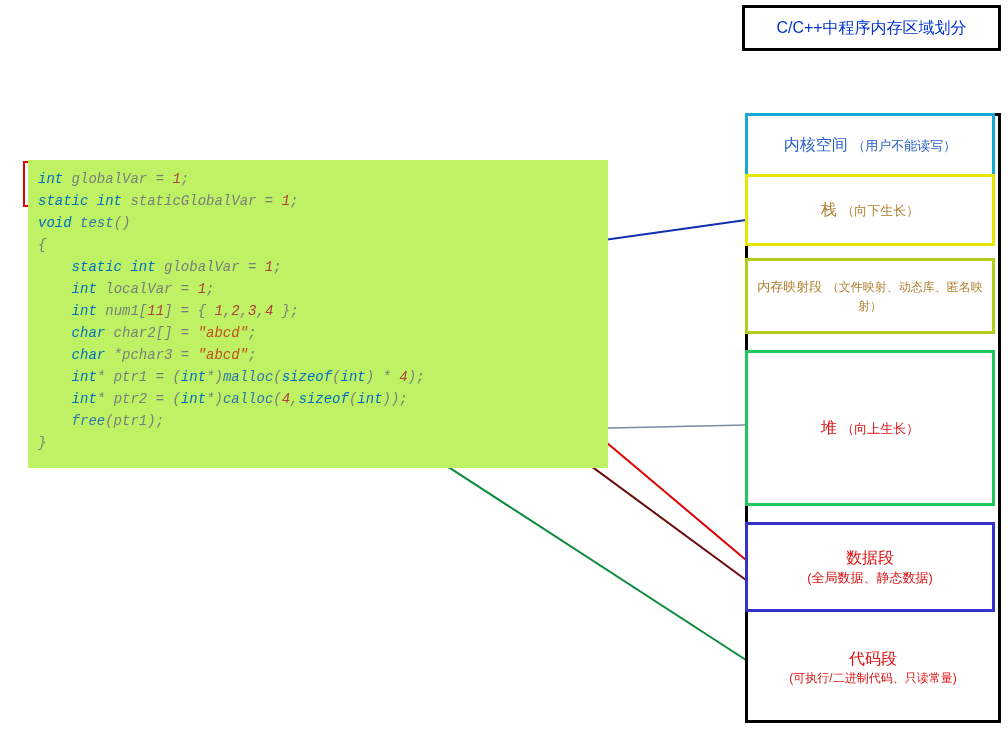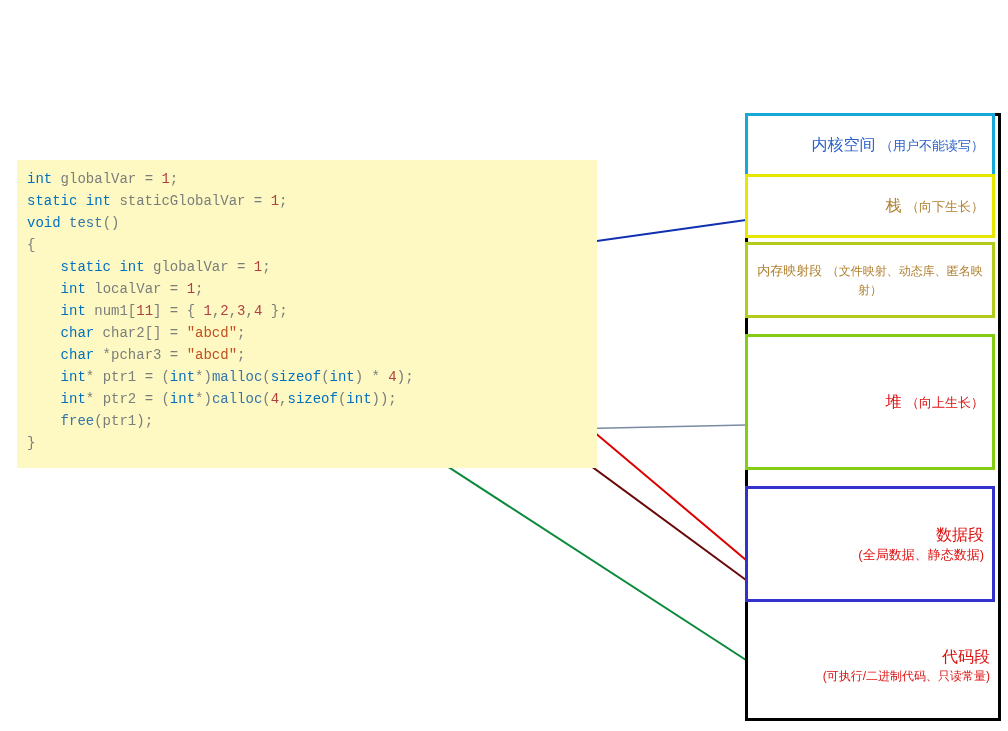--- a/index.html
+++ b/index.html
@@ -7,35 +7,35 @@
 
   
   #lines { position:absolute; left:0; top:0; width:1008px; height:731px; pointer-events:none; }
 
   
   .title-box { position:absolute; left:742px; top:5px; width:253px; height:40px; border:3px solid #000; display:flex; align-items:center; justify-content:center; }
   .title-box span { color:#0033cc; font-size:16px; }
 
   
   .regions { position:absolute; left:745px; top:113px; width:250px; border:3px solid #000; }
-  .region { width:100%; box-sizing:border-box; display:flex; flex-direction:column; align-items:flex-end; justify-content:center; text-align:center; padding:0 8px; }
+  .region { width:100%; box-sizing:border-box; display:flex; flex-direction:column; align-items:center; justify-content:center; text-align:center; padding:0 8px; }
   .r-kernel { border:3px solid #16a8d8; height:64px; margin:-3px; }
-  .r-stack  { border:3px solid #e6e600; height:64px; margin:0 -3px; margin-top:0; }
-  .r-mmap   { border:3px solid #b3cc1a; height:76px; margin:4px -3px; }
-  .r-heap   { border:3px solid #84cc16; height:136px; margin:16px -3px; }
-  .r-data   { border:3px solid #3333cc; height:116px; margin:12px -3px; }
+  .r-stack  { border:3px solid #e6e600; height:72px; margin:0 -3px; margin-top:0; }
+  .r-mmap   { border:3px solid #b3cc1a; height:76px; margin:12px -3px; }
+  .r-heap   { border:3px solid #22c55e; height:156px; margin:16px -3px; }
+  .r-data   { border:3px solid #3333cc; height:90px; margin:4px -3px; }
   .r-code   { height:104px; }
   .color-red { color:#d11; }
   .color-brown { color:#b08030; }
   .small { font-size:13px; }
   .tiny { font-size:12px; }
   .main-lbl { font-size:16px; }
 
   
-  .code-wrap { position:absolute; left:17px; top:160px; width:580px; background:#fef9c3; padding:8px 0 14px 0; }
+  .code-wrap { position:absolute; left:28px; top:160px; width:580px; background:#bef264; padding:8px 0 14px 0;font-style:italic; }
   .code { font-family: Consolas, "Courier New", monospace; font-size:14px; line-height:22px; color:#333; white-space:pre; padding-left:10px; }
   .kw   { color:#0070c0; }
   .gray { color:#7a7e7a; }
   .num  { color:#b04040; }
   .str  { color:#c05020; }
   .fn   { color:#3377aa; }
 
   
   .hl { position:absolute; box-sizing:border-box; pointer-events:none; background:transparent; }
   .hl-red    { border:2px solid #d00; }
@@ -54,20 +54,23 @@
 
     <line x1="300" y1="252" x2="746" y2="580" stroke="#6a0808" stroke-width="2"></line>
 
     <line x1="178" y1="300" x2="746" y2="220" stroke="#1030b0" stroke-width="2"></line>
 
     <line x1="268" y1="350" x2="746" y2="660" stroke="#0a8a3a" stroke-width="2"></line>
 
     <line x1="520" y1="430" x2="746" y2="425" stroke="#7a8aa0" stroke-width="1.5"></line>
   </svg>
 
+  <div class="title-box">
+    <span>C/C++中程序内存区域划分</span>
+  </div>
 
   <div class="regions">
     <div class="region r-kernel">
       <div>
         <span class="main-lbl" style="color:#2a60c8">内核空间</span>
         <span class="small" style="color:#2a60c8">（用户不能读写）</span>
       </div>
     </div>
     <div class="region r-stack">
       <div>

